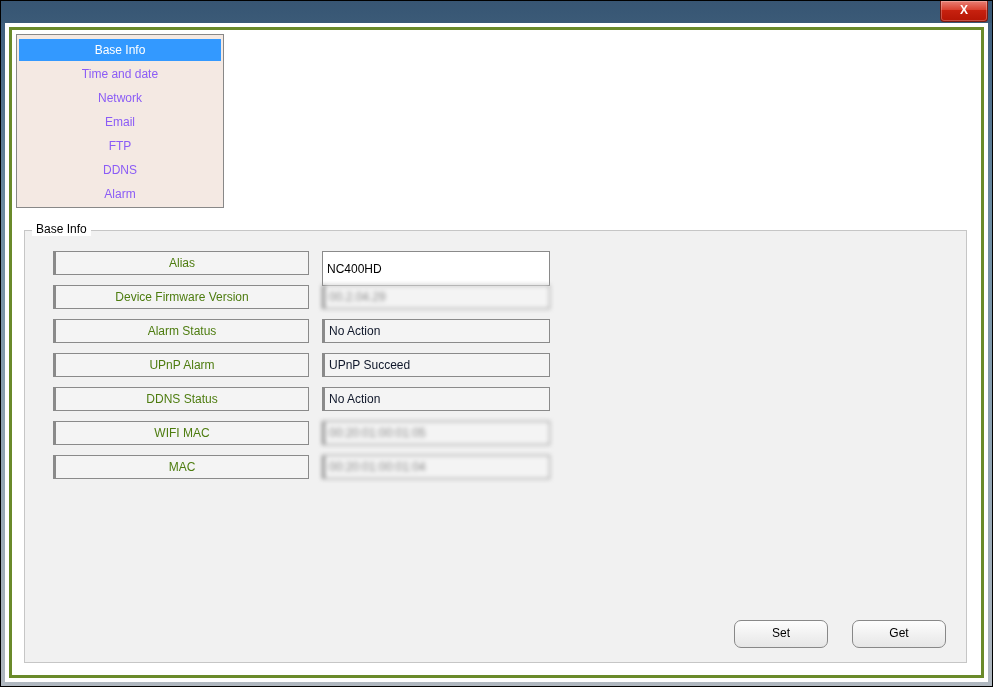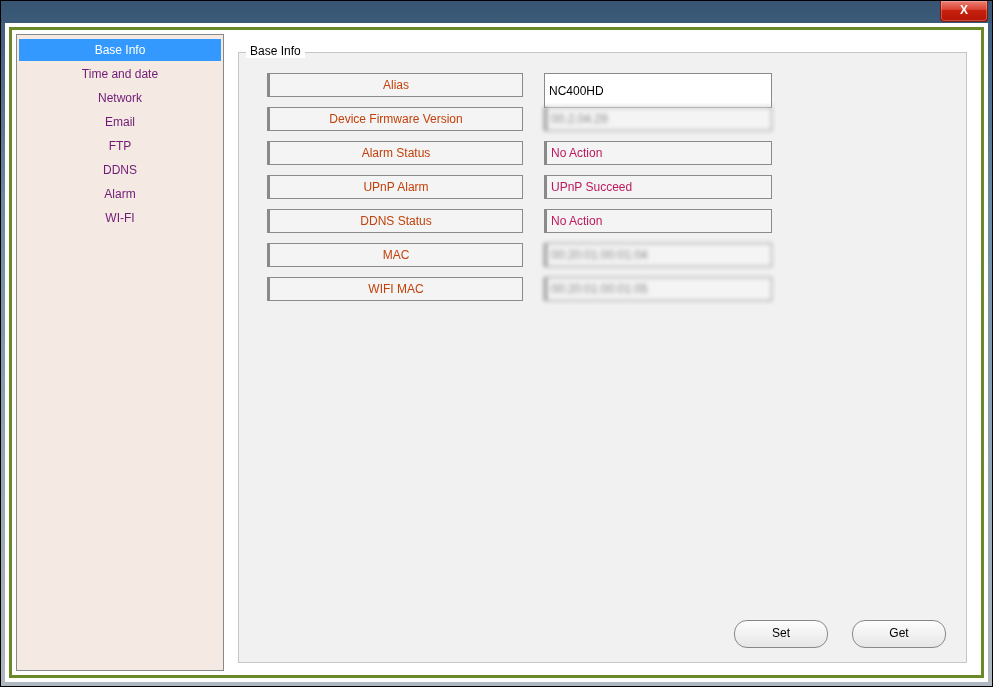--- a/index.html
+++ b/index.html
@@ -64,38 +64,38 @@
     position: absolute;
     inset: 4px;
     border: 3px solid #6a8a2a;
     box-sizing: border-box;
   }
 
   .layout {
     position: absolute;
     inset: 2px;
     display: flex;
-    flex-direction: row;
+    flex-direction: column;
   }
 
   
   .sidebar {
     width: 208px;
     margin: 2px 4px 2px 2px;
     background: #f4e9e3;
     border: 1px solid #888;
     box-sizing: border-box;
     padding-top: 4px;
   }
 
   .sidebar-item {
     height: 22px;
     line-height: 22px;
     text-align: center;
-    color: #701a75;
+    color: #8b5cf6;
     cursor: pointer;
     margin: 0 2px 2px 2px;
   }
   .sidebar-item.active {
     background: #3399ff;
     color: #fff;
   }
 
   
   .main-area {
@@ -141,35 +141,35 @@
   }
 
   .lbl-box {
     width: 256px;
     border: 1px solid #8a8a8a;
     border-left: 3px solid #8a8a8a;
     background: #f4f4f4;
     text-align: center;
     line-height: 22px;
     font-size: 12px;
-    color: #c2410c;
-    box-sizing: border-box;
-    margin-right: 21px;
+    color: #4d7c0f;
+    box-sizing: border-box;
+    margin-right: 13px;
   }
 
   .val-box {
     flex: 0 0 228px;
     width: 228px;
     border: 1px solid #8a8a8a;
     border-left: 3px solid #8a8a8a;
     background: #f4f4f4;
     line-height: 22px;
     padding: 0 4px;
     font-size: 12px;
-    color: #be185d;
+    color: #0f172a;
     box-sizing: border-box;
     white-space: nowrap;
     overflow: hidden;
   }
   .val-box.blur {
     color: #888;
     filter: blur(2px);
   }
 
   .val-input {
@@ -190,21 +190,21 @@
     right: 20px;
     bottom: 14px;
     display: flex;
     gap: 24px;
   }
   .btn {
     width: 92px;
     height: 26px;
     border: 1px solid #888;
     background: linear-gradient(180deg, #fdfdfd 0%, #e6e6e6 100%);
-    border-radius: 13px;
+    border-radius: 7px;
     font-size: 12px;
     cursor: pointer;
     text-align: center;
     line-height: 24px;
   }
 </style>
 </head>
 <body>
 
 <div class="window">
@@ -219,21 +219,20 @@
       <div class="layout">
 
         <div class="sidebar">
           <div class="sidebar-item active"><span>Base Info</span></div>
           <div class="sidebar-item"><span>Time and date</span></div>
           <div class="sidebar-item"><span>Network</span></div>
           <div class="sidebar-item"><span>Email</span></div>
           <div class="sidebar-item"><span>FTP</span></div>
           <div class="sidebar-item"><span>DDNS</span></div>
           <div class="sidebar-item"><span>Alarm</span></div>
-          <div class="sidebar-item"><span>WI-FI</span></div>
         </div>
 
         <div class="main-area">
           <div class="legend-bg">Base Info</div>
           <div class="fieldset">
 
             <div class="form-rows">
 
               <div class="form-row">
                 <div class="lbl-box">Alias</div>
@@ -255,27 +254,27 @@
                 <div class="lbl-box">UPnP Alarm</div>
                 <div class="val-box">UPnP Succeed</div>
               </div>
 
               <div class="form-row">
                 <div class="lbl-box">DDNS Status</div>
                 <div class="val-box">No Action</div>
               </div>
 
               <div class="form-row">
+                <div class="lbl-box">WIFI MAC</div>
+                <div class="val-box blur">00:20:01:00:01:05</div>
+              </div>
+
+              <div class="form-row">
                 <div class="lbl-box">MAC</div>
                 <div class="val-box blur">00:20:01:00:01:04</div>
-              </div>
-
-              <div class="form-row">
-                <div class="lbl-box">WIFI MAC</div>
-                <div class="val-box blur">00:20:01:00:01:05</div>
               </div>
 
             </div>
 
             <div class="button-row">
               <div class="btn"><span>Set</span></div>
               <div class="btn"><span>Get</span></div>
             </div>
 
           </div>

